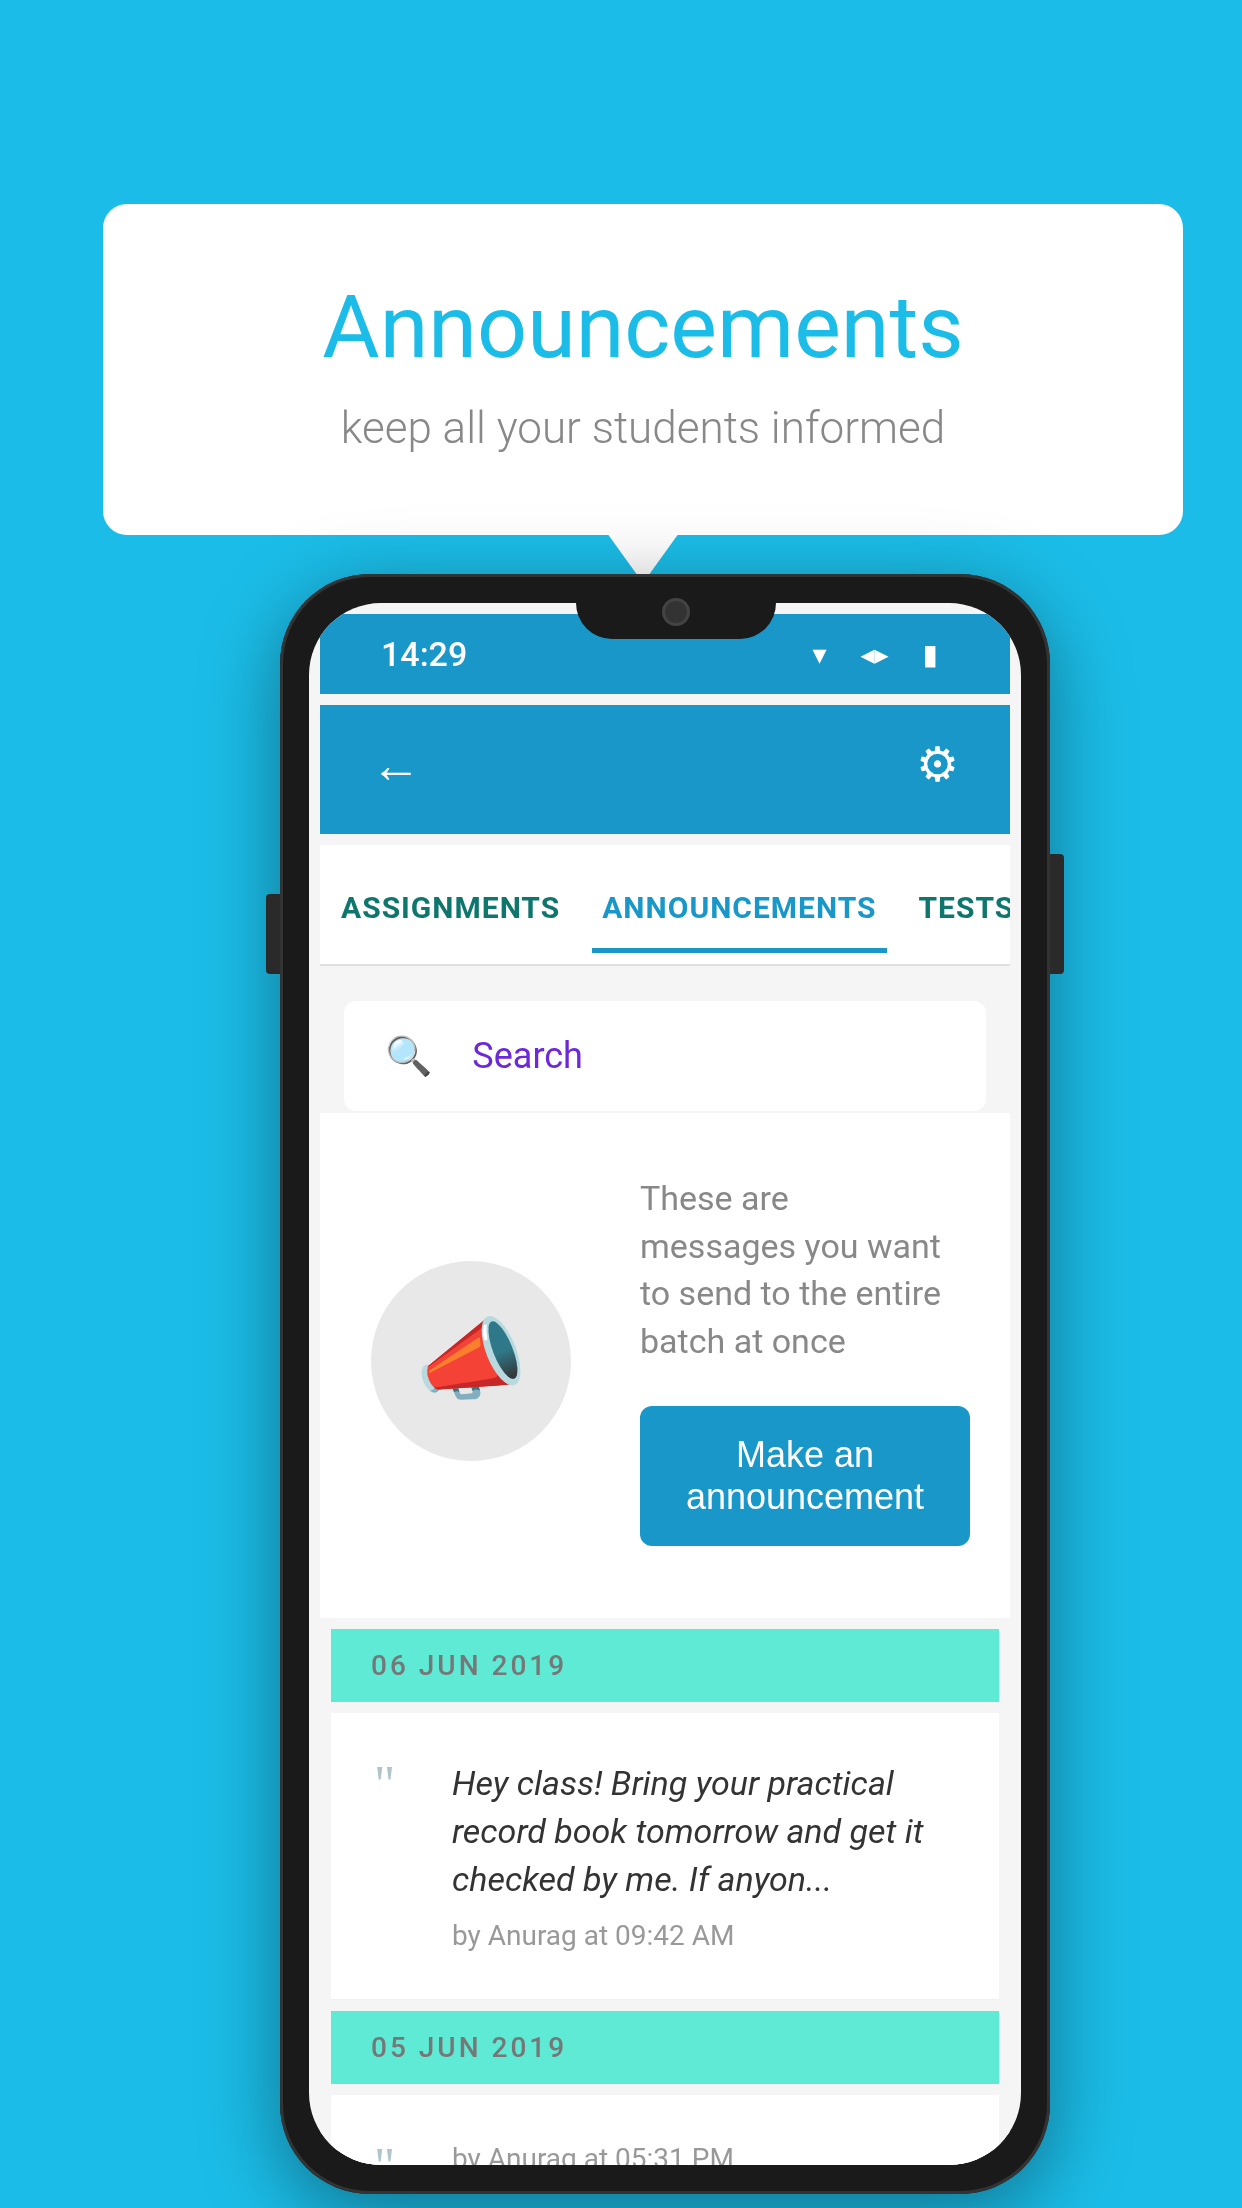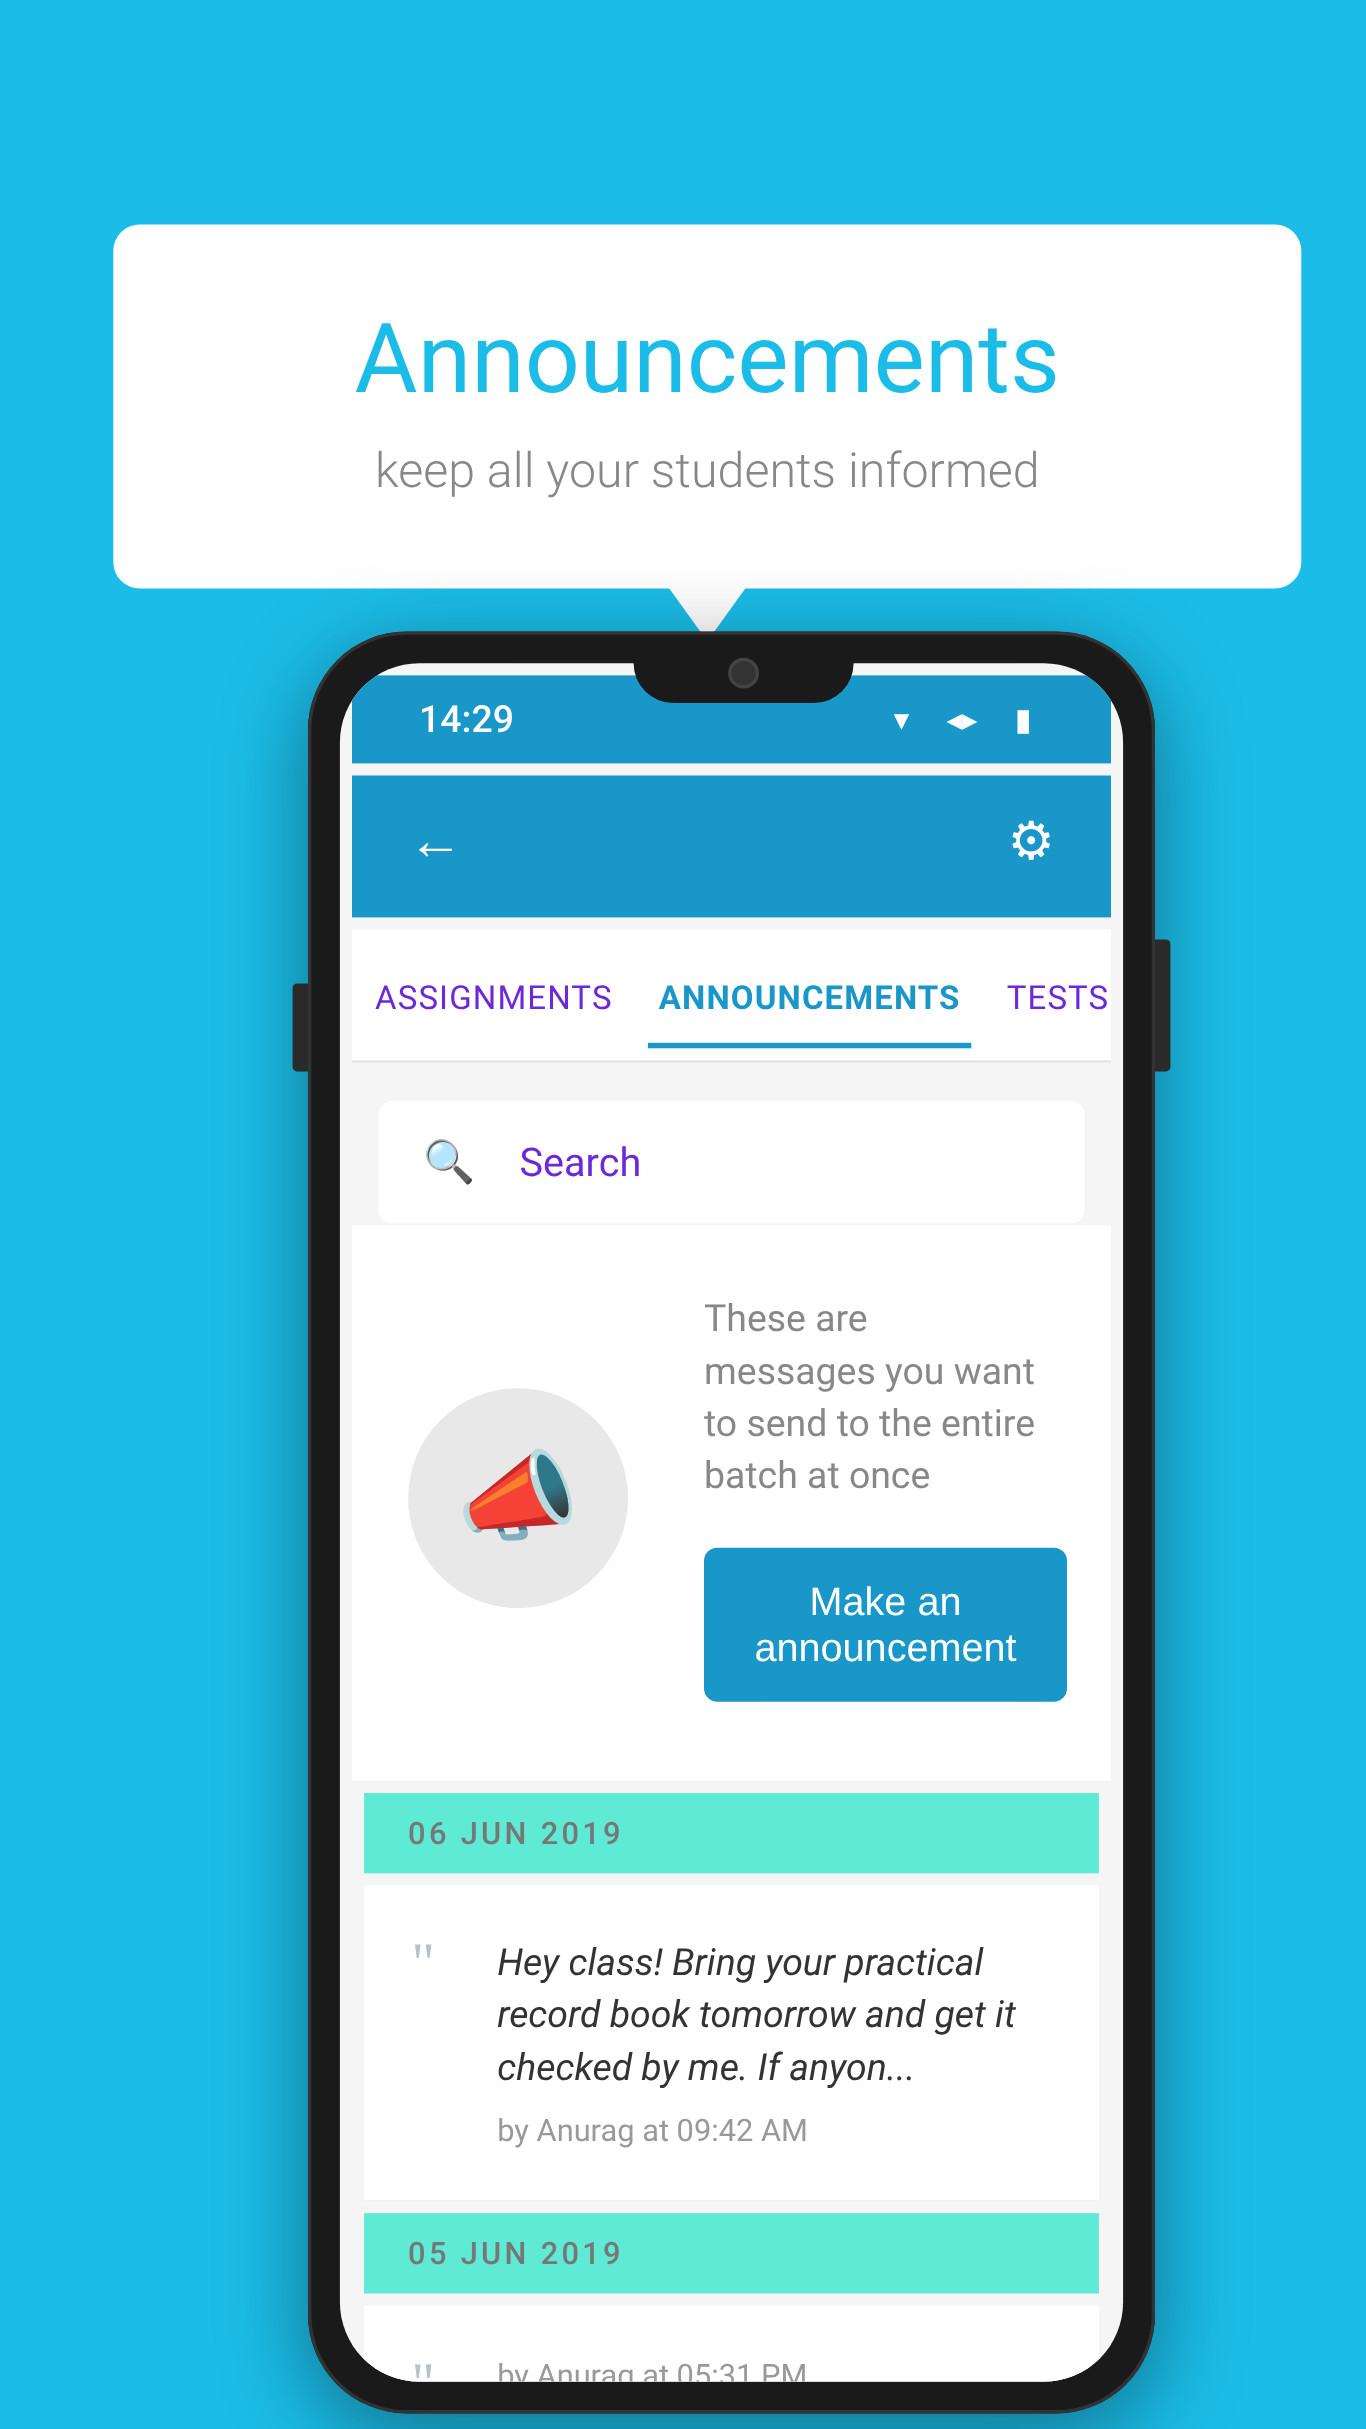--- a/index.html
+++ b/index.html
@@ -209,22 +209,22 @@
       display: flex;
       border-bottom: 2px solid #e0e0e0;
       overflow: hidden;
     }
 
     .tab-item {
       flex: 1;
       text-align: center;
       padding: 34px 10px 28px;
       font-size: 30px;
-      font-weight: 400;
-      color: #6d28d9;
+      font-weight: 700;
+      color: #0f766e;
       cursor: pointer;
       position: relative;
       letter-spacing: 1px;
     }
 
     .tab-item.active {
       color: #1897C8;
       font-weight: 700;
     }
 

